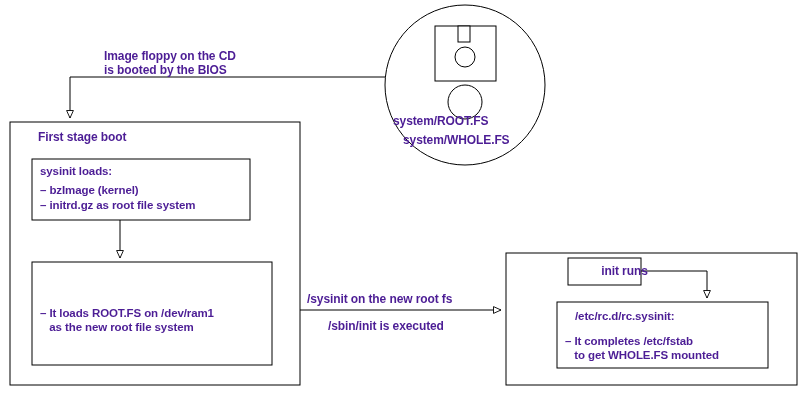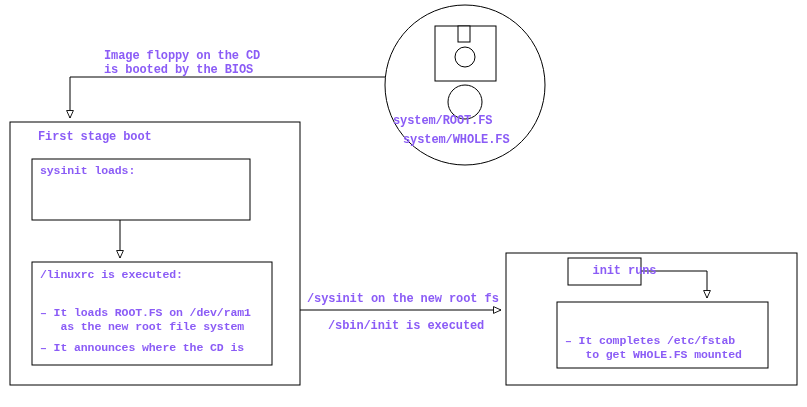--- a/index.html
+++ b/index.html
@@ -20,22 +20,22 @@
   }
   svg.layer {
     position: absolute;
     left: 0;
     top: 0;
     width: 807px;
     height: 407px;
   }
   .txt {
     position: absolute;
-    color: #8b5cf6;
-    font-family: Liberation Mono, monospace;
+    color: #4c1d95;
+    font-family: Liberation Sans, sans-serif;
     font-weight: bold;
     font-size: 11.5px;
     line-height: 14px;
     white-space: pre;
     letter-spacing: -0.1px;
   }
   .txt.sz12 { font-size: 12px; line-height: 15px; }
   .center { text-align: center; }
 </style>
 </head>
@@ -82,28 +82,29 @@
 
   <div class="txt sz12" style="left:393px; top:114px;">system/ROOT.FS</div>
   <div class="txt sz12" style="left:403px; top:133px;">system/WHOLE.FS</div>
 
   <div class="txt sz12" style="left:104px; top:49px;">Image floppy on the CD</div>
   <div class="txt sz12" style="left:104px; top:63px;">is booted by the BIOS</div>
 
   <div class="txt sz12" style="left:22px; top:130px;padding-left:16px;">First stage boot</div>
 
   <div class="txt" style="left:40px; top:164px;">sysinit loads:</div>
+  <div class="txt" style="left:40px; top:183px;">– bzImage (kernel)</div>
+  <div class="txt" style="left:40px; top:198px;">– initrd.gz as root file system</div>
 
-  <div class="txt" style="left:40px; top:268px;">/linuxrc is executed:</div>
   <div class="txt" style="left:40px; top:306px;">– It loads ROOT.FS on /dev/ram1</div>
   <div class="txt" style="left:40px; top:320px;">   as the new root file system</div>
-  <div class="txt" style="left:40px; top:341px;">– It announces where the CD is</div>
 
   <div class="txt sz12" style="left:307px; top:292px;">/sysinit on the new root fs</div>
   <div class="txt sz12" style="left:328px; top:319px;">/sbin/init is executed</div>
 
 
   <div class="txt sz12 center" style="left:588px; top:264px; width:73px;">init runs</div>
 
+  <div class="txt" style="left:575px; top:309px;">/etc/rc.d/rc.sysinit:</div>
   <div class="txt" style="left:565px; top:334px;">– It completes /etc/fstab</div>
   <div class="txt" style="left:565px; top:348px;">   to get WHOLE.FS mounted</div>
 
 </div>
 
 </body></html>

